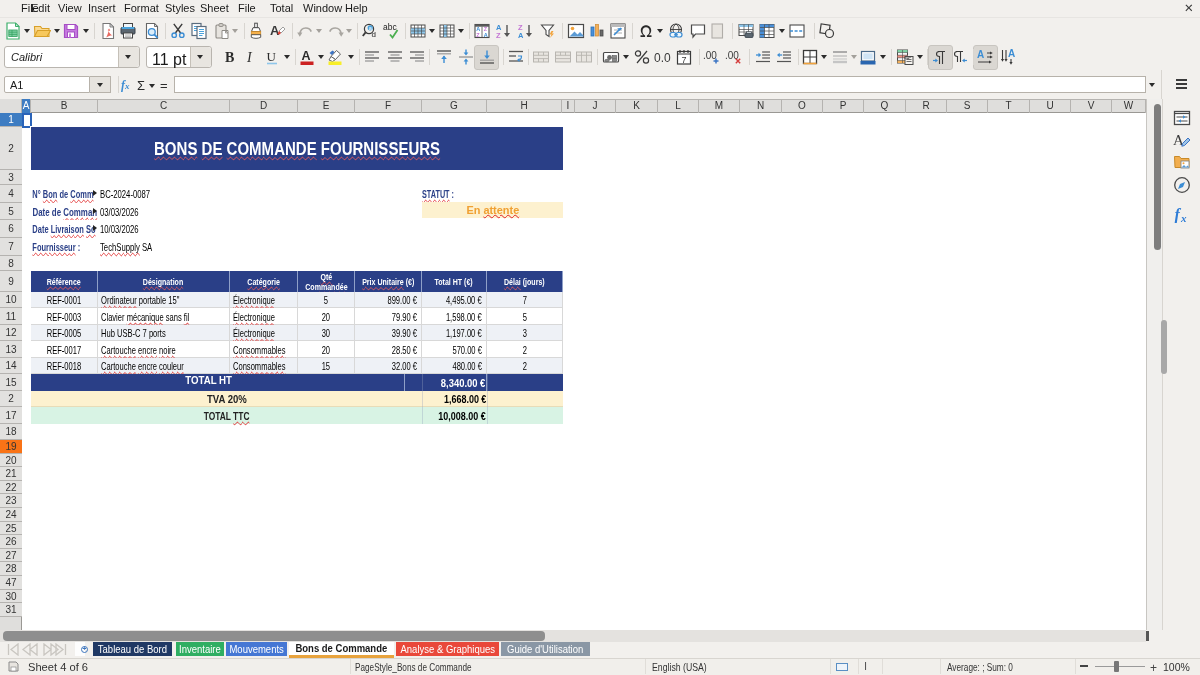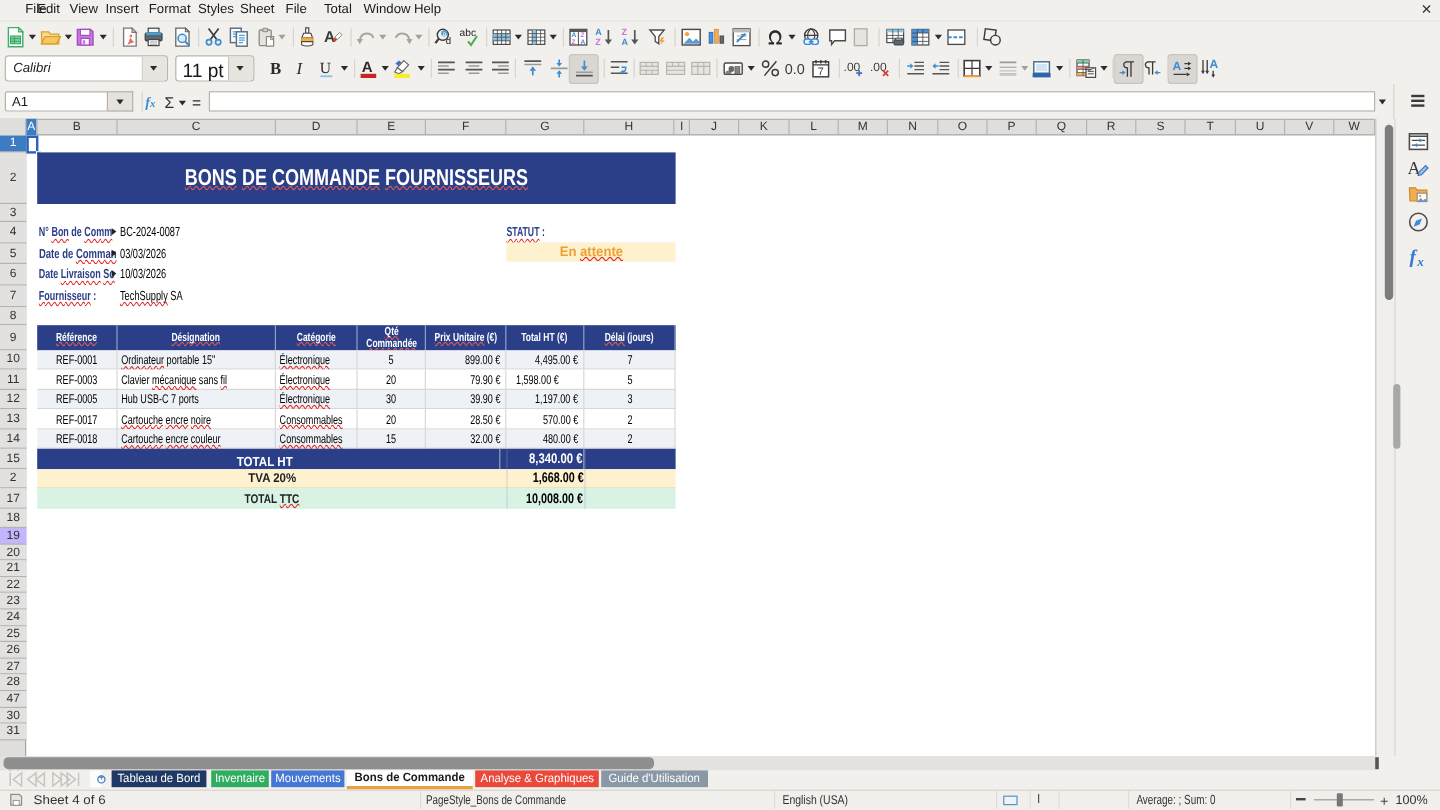--- a/index.html
+++ b/index.html
@@ -602,21 +602,21 @@
 <div class="abs" style="left:0;top:271px;width:22px;height:21px;background:#e2e1df;border-bottom:1px solid #b5b3b0;color:#333;font-size:10px;text-align:center;line-height:21px;">9</div>
 <div class="abs" style="left:0;top:292px;width:22px;height:16px;background:#e2e1df;border-bottom:1px solid #b5b3b0;color:#333;font-size:10px;text-align:center;line-height:16px;">10</div>
 <div class="abs" style="left:0;top:308px;width:22px;height:17px;background:#e2e1df;border-bottom:1px solid #b5b3b0;color:#333;font-size:10px;text-align:center;line-height:17px;">11</div>
 <div class="abs" style="left:0;top:325px;width:22px;height:16px;background:#e2e1df;border-bottom:1px solid #b5b3b0;color:#333;font-size:10px;text-align:center;line-height:16px;">12</div>
 <div class="abs" style="left:0;top:341px;width:22px;height:17px;background:#e2e1df;border-bottom:1px solid #b5b3b0;color:#333;font-size:10px;text-align:center;line-height:17px;">13</div>
 <div class="abs" style="left:0;top:358px;width:22px;height:16px;background:#e2e1df;border-bottom:1px solid #b5b3b0;color:#333;font-size:10px;text-align:center;line-height:16px;">14</div>
 <div class="abs" style="left:0;top:374px;width:22px;height:17px;background:#e2e1df;border-bottom:1px solid #b5b3b0;color:#333;font-size:10px;text-align:center;line-height:17px;">15</div>
 <div class="abs" style="left:0;top:391px;width:22px;height:16px;background:#e2e1df;border-bottom:1px solid #b5b3b0;color:#333;font-size:10px;text-align:center;line-height:16px;">2</div>
 <div class="abs" style="left:0;top:407px;width:22px;height:17px;background:#e2e1df;border-bottom:1px solid #b5b3b0;color:#333;font-size:10px;text-align:center;line-height:17px;">17</div>
 <div class="abs" style="left:0;top:424px;width:22px;height:16px;background:#e2e1df;border-bottom:1px solid #b5b3b0;color:#333;font-size:10px;text-align:center;line-height:16px;">18</div>
-<div class="abs" style="left:0;top:440.0px;width:22px;height:13.600000000000023px;background:#c4b5fd;border-bottom:1px solid #b5b3b0;color:#333;font-size:10px;text-align:center;line-height:13.600000000000023px;">19</div>
+<div class="abs" style="left:0;top:440.0px;width:22px;height:13.600000000000023px;background:#f97316;border-bottom:1px solid #b5b3b0;color:#333;font-size:10px;text-align:center;line-height:13.600000000000023px;">19</div>
 <div class="abs" style="left:0;top:453.6px;width:22px;height:13.599999999999966px;background:#e2e1df;border-bottom:1px solid #b5b3b0;color:#333;font-size:10px;text-align:center;line-height:13.599999999999966px;">20</div>
 <div class="abs" style="left:0;top:467.2px;width:22px;height:13.600000000000023px;background:#e2e1df;border-bottom:1px solid #b5b3b0;color:#333;font-size:10px;text-align:center;line-height:13.600000000000023px;">21</div>
 <div class="abs" style="left:0;top:480.8px;width:22px;height:13.599999999999966px;background:#e2e1df;border-bottom:1px solid #b5b3b0;color:#333;font-size:10px;text-align:center;line-height:13.599999999999966px;">22</div>
 <div class="abs" style="left:0;top:494.4px;width:22px;height:13.600000000000023px;background:#e2e1df;border-bottom:1px solid #b5b3b0;color:#333;font-size:10px;text-align:center;line-height:13.600000000000023px;">23</div>
 <div class="abs" style="left:0;top:508.0px;width:22px;height:13.600000000000023px;background:#e2e1df;border-bottom:1px solid #b5b3b0;color:#333;font-size:10px;text-align:center;line-height:13.600000000000023px;">24</div>
 <div class="abs" style="left:0;top:521.6px;width:22px;height:13.600000000000023px;background:#e2e1df;border-bottom:1px solid #b5b3b0;color:#333;font-size:10px;text-align:center;line-height:13.600000000000023px;">25</div>
 <div class="abs" style="left:0;top:535.2px;width:22px;height:13.599999999999909px;background:#e2e1df;border-bottom:1px solid #b5b3b0;color:#333;font-size:10px;text-align:center;line-height:13.599999999999909px;">26</div>
 <div class="abs" style="left:0;top:548.8px;width:22px;height:13.600000000000023px;background:#e2e1df;border-bottom:1px solid #b5b3b0;color:#333;font-size:10px;text-align:center;line-height:13.600000000000023px;">27</div>
 <div class="abs" style="left:0;top:562.4px;width:22px;height:13.600000000000023px;background:#e2e1df;border-bottom:1px solid #b5b3b0;color:#333;font-size:10px;text-align:center;line-height:13.600000000000023px;">28</div>
 <div class="abs" style="left:0;top:576.0px;width:22px;height:13.600000000000023px;background:#e2e1df;border-bottom:1px solid #b5b3b0;color:#333;font-size:10px;text-align:center;line-height:13.600000000000023px;">47</div>
@@ -714,21 +714,21 @@
   </div>
 <div class="abs" style="left:230px;top:308px;width:68px;height:17px;font-size:10.5px;color:#000;display:flex;align-items:center;justify-content:flex-start;padding-left:3px;border-right:1px solid #d8d8d8;overflow:hidden;">
     <span class="cxl" style="transform:scaleX(0.72);"><span class="sq">Électronique</span></span>
   </div>
 <div class="abs" style="left:298px;top:308px;width:57px;height:17px;font-size:10.5px;color:#000;display:flex;align-items:center;justify-content:center;border-right:1px solid #d8d8d8;overflow:hidden;">
     <span class="cxc" style="transform:scaleX(0.72);">20</span>
   </div>
 <div class="abs" style="left:355px;top:308px;width:67px;height:17px;font-size:10.5px;color:#000;display:flex;align-items:center;justify-content:flex-end;padding-right:4px;border-right:1px solid #d8d8d8;overflow:hidden;">
     <span class="cxr" style="transform:scaleX(0.72);">79.90 €</span>
   </div>
-<div class="abs" style="left:422px;top:308px;width:65px;height:17px;font-size:10.5px;color:#000;display:flex;align-items:center;justify-content:flex-end;padding-right:20px;border-right:1px solid #d8d8d8;overflow:hidden;">
+<div class="abs" style="left:422px;top:308px;width:65px;height:17px;font-size:10.5px;color:#000;display:flex;align-items:center;justify-content:flex-end;padding-right:4px;border-right:1px solid #d8d8d8;overflow:hidden;">
     <span class="cxr" style="transform:scaleX(0.72);">1,598.00 €</span>
   </div>
 <div class="abs" style="left:487px;top:308px;width:76px;height:17px;font-size:10.5px;color:#000;display:flex;align-items:center;justify-content:center;border-right:1px solid #d8d8d8;overflow:hidden;">
     <span class="cxc" style="transform:scaleX(0.72);">5</span>
   </div>
 <div class="abs" style="left:31px;top:325px;width:532px;height:16px;background:#eef1f6;border-bottom:1px solid #d8d8d8;"></div>
 <div class="abs" style="left:31px;top:325px;width:67px;height:16px;font-size:10.5px;color:#000;display:flex;align-items:center;justify-content:center;border-right:1px solid #d8d8d8;overflow:hidden;">
     <span class="cxc" style="transform:scaleX(0.72);">REF-0005</span>
   </div>
 <div class="abs" style="left:98px;top:325px;width:132px;height:16px;font-size:10.5px;color:#000;display:flex;align-items:center;justify-content:flex-start;padding-left:3px;border-right:1px solid #d8d8d8;overflow:hidden;">
@@ -787,21 +787,21 @@
 <div class="abs" style="left:355px;top:358px;width:67px;height:16px;font-size:10.5px;color:#000;display:flex;align-items:center;justify-content:flex-end;padding-right:4px;border-right:1px solid #d8d8d8;overflow:hidden;">
     <span class="cxr" style="transform:scaleX(0.72);">32.00 €</span>
   </div>
 <div class="abs" style="left:422px;top:358px;width:65px;height:16px;font-size:10.5px;color:#000;display:flex;align-items:center;justify-content:flex-end;padding-right:4px;border-right:1px solid #d8d8d8;overflow:hidden;">
     <span class="cxr" style="transform:scaleX(0.72);">480.00 €</span>
   </div>
 <div class="abs" style="left:487px;top:358px;width:76px;height:16px;font-size:10.5px;color:#000;display:flex;align-items:center;justify-content:center;border-right:1px solid #d8d8d8;overflow:hidden;">
     <span class="cxc" style="transform:scaleX(0.72);">2</span>
   </div>
 <div class="abs" style="left:31px;top:374px;width:532px;height:17px;background:#2a3f87;"></div>
-<div class="abs" style="left:26px;top:374px;width:391px;height:17px;color:#fff;font-weight:bold;font-size:11px;display:flex;align-items:flex-end;justify-content:center;border-right:1px solid #8fa0c8;">
+<div class="abs" style="left:14px;top:374px;width:391px;height:17px;color:#fff;font-weight:bold;font-size:11px;display:flex;align-items:flex-start;justify-content:center;border-right:1px solid #8fa0c8;">
     <span class="cxc" style="transform:scaleX(0.88);">TOTAL HT</span>
   </div>
 <div class="abs" style="left:422px;top:374px;width:65px;height:17px;color:#fff;font-weight:bold;font-size:11.5px;display:flex;align-items:center;justify-content:flex-end;padding-right:1px;border-right:1px solid #8fa0c8;">
     <span class="cxr" style="transform:scaleX(0.82);">8,340.00 €</span>
   </div>
 <div class="abs" style="left:31px;top:391px;width:532px;height:16px;background:#fdf1cf;border-bottom:1px solid #e8dcb8;"></div>
 <div class="abs" style="left:31px;top:391px;width:391px;height:16px;color:#222;font-weight:bold;font-size:10.5px;display:flex;align-items:center;justify-content:center;">
     <span class="cxc" style="transform:scaleX(0.91);">TVA 20%</span>
   </div>
 <div class="abs" style="left:422px;top:391px;width:65px;height:16px;color:#000;font-weight:bold;font-size:11.5px;display:flex;align-items:center;justify-content:flex-end;padding-right:1px;">

